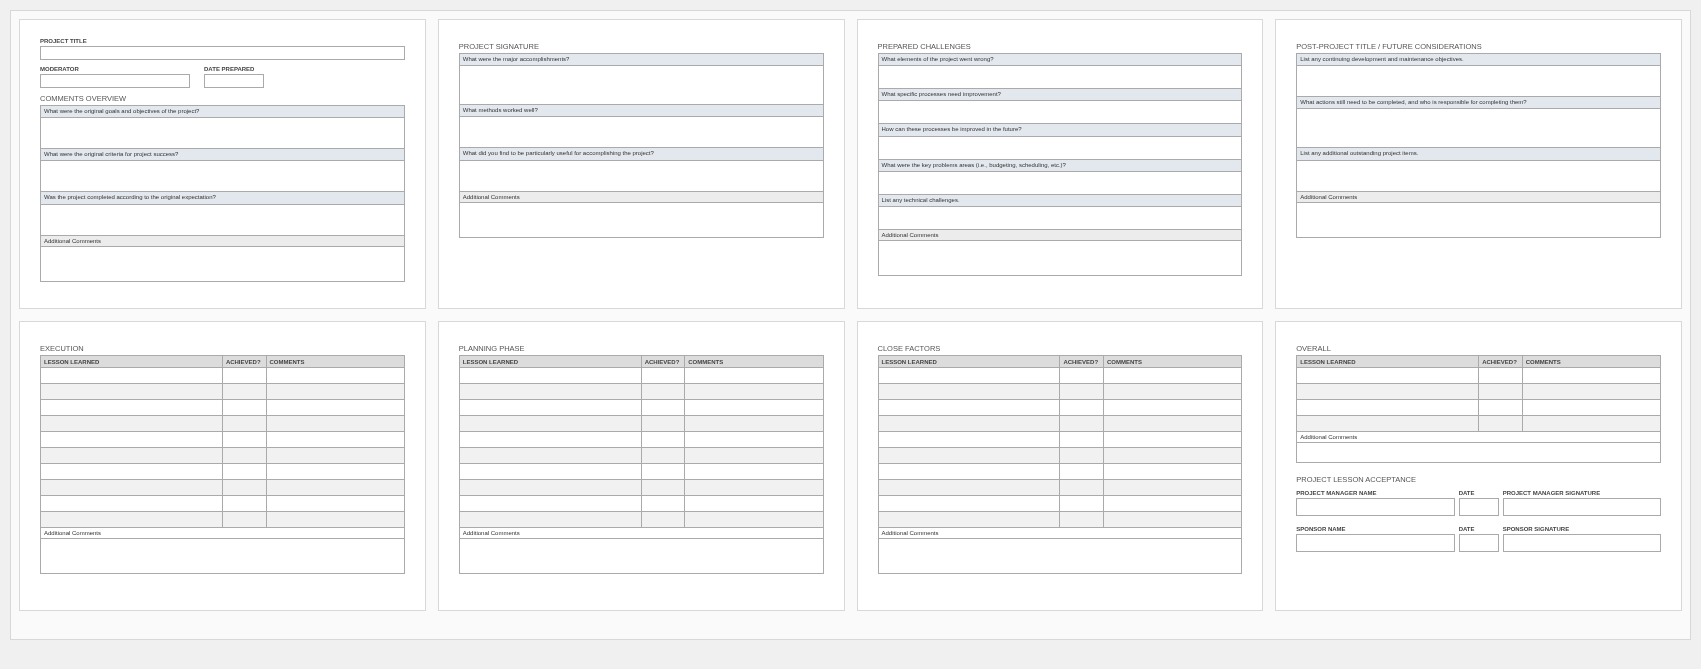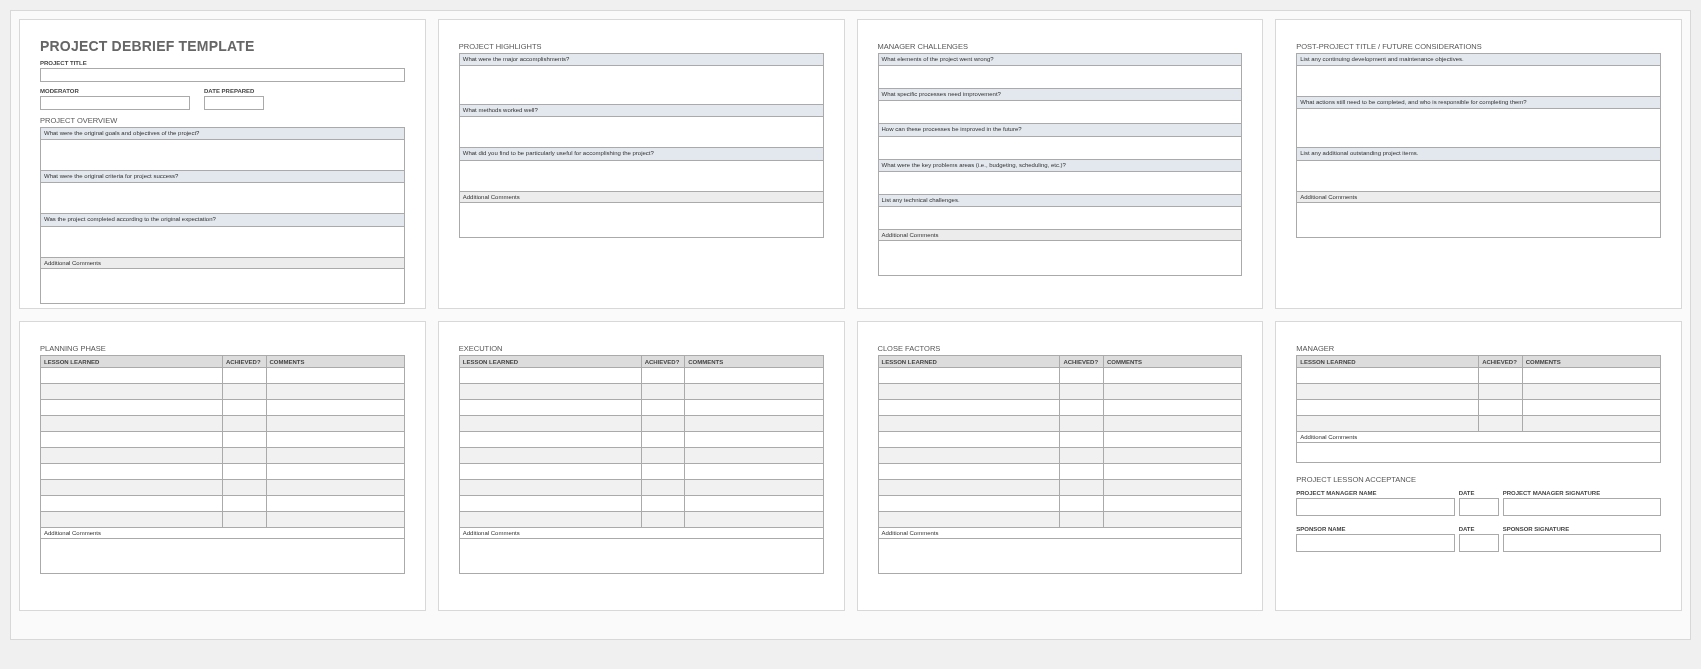--- a/index.html
+++ b/index.html
@@ -159,70 +159,69 @@
     border: 1px solid #aaa;
   }
   .sub-section-gap { height: 8px; }
 </style>
 </head>
 <body>
 
 <div class="page-grid">
 
   <div class="page">
-    <h1 class="main-title">PROJECT DEBRIEF TEMPLATE</h1>
     <div class="label-tiny">PROJECT TITLE</div>
     <div class="field-full"></div>
     <div class="field-half-row">
       <div class="field-half w1">
         <div class="label-tiny">MODERATOR</div>
         <div class="box"></div>
       </div>
       <div class="field-half">
         <div class="label-tiny">DATE PREPARED</div>
         <div class="box"></div>
       </div>
     </div>
-    <div class="section-heading">PROJECT OVERVIEW</div>
+    <div class="section-heading">COMMENTS OVERVIEW</div>
     <div class="question-block">
       <div class="question-hdr">What were the original goals and objectives of the project?</div>
       <div class="question-body"></div>
     </div>
     <div class="question-block">
       <div class="question-hdr">What were the original criteria for project success?</div>
       <div class="question-body"></div>
     </div>
     <div class="question-block">
       <div class="question-hdr">Was the project completed according to the original expectation?</div>
       <div class="question-body"></div>
     </div>
     <div class="additional-hdr">Additional Comments</div>
     <div class="additional-body"></div>
   </div>
 
   <div class="page">
-    <div class="section-heading">PROJECT HIGHLIGHTS</div>
+    <div class="section-heading">PROJECT SIGNATURE</div>
     <div class="question-block">
       <div class="question-hdr">What were the major accomplishments?</div>
       <div class="question-body tall"></div>
     </div>
     <div class="question-block">
       <div class="question-hdr">What methods worked well?</div>
       <div class="question-body"></div>
     </div>
     <div class="question-block">
       <div class="question-hdr">What did you find to be particularly useful for accomplishing the project?</div>
       <div class="question-body"></div>
     </div>
     <div class="additional-hdr">Additional Comments</div>
     <div class="additional-body"></div>
   </div>
 
   <div class="page">
-    <div class="section-heading">MANAGER CHALLENGES</div>
+    <div class="section-heading">PREPARED CHALLENGES</div>
     <div class="question-block">
       <div class="question-hdr">What elements of the project went wrong?</div>
       <div class="question-body" style="height:22px"></div>
     </div>
     <div class="question-block">
       <div class="question-hdr">What specific processes need improvement?</div>
       <div class="question-body" style="height:22px"></div>
     </div>
     <div class="question-block">
       <div class="question-hdr">How can these processes be improved in the future?</div>
@@ -249,20 +248,85 @@
     <div class="question-block">
       <div class="question-hdr">What actions still need to be completed, and who is responsible for completing them?</div>
       <div class="question-body tall"></div>
     </div>
     <div class="question-block">
       <div class="question-hdr">List any additional outstanding project items.</div>
       <div class="question-body"></div>
     </div>
     <div class="additional-hdr">Additional Comments</div>
     <div class="additional-body"></div>
+  </div>
+
+  <div class="page">
+    <div class="section-heading">EXECUTION</div>
+    <table class="ll-table">
+      <tbody>
+          <tr>
+        <th class="c1">LESSON LEARNED</th>
+        <th class="c2">ACHIEVED?</th>
+        <th class="c3">COMMENTS</th>
+      </tr>
+      <tr>
+            <td></td>
+            <td></td>
+            <td></td>
+          </tr>
+      <tr class="stripe">
+            <td></td>
+            <td></td>
+            <td></td>
+          </tr>
+      <tr>
+            <td></td>
+            <td></td>
+            <td></td>
+          </tr>
+      <tr class="stripe">
+            <td></td>
+            <td></td>
+            <td></td>
+          </tr>
+      <tr>
+            <td></td>
+            <td></td>
+            <td></td>
+          </tr>
+      <tr class="stripe">
+            <td></td>
+            <td></td>
+            <td></td>
+          </tr>
+      <tr>
+            <td></td>
+            <td></td>
+            <td></td>
+          </tr>
+      <tr class="stripe">
+            <td></td>
+            <td></td>
+            <td></td>
+          </tr>
+      <tr>
+            <td></td>
+            <td></td>
+            <td></td>
+          </tr>
+      <tr class="stripe">
+            <td></td>
+            <td></td>
+            <td></td>
+          </tr>
+    </tbody>
+      </table>
+    <div class="ll-add-hdr">Additional Comments</div>
+    <div class="ll-add-body"></div>
   </div>
 
   <div class="page">
     <div class="section-heading">PLANNING PHASE</div>
     <table class="ll-table">
       <tbody>
           <tr>
         <th class="c1">LESSON LEARNED</th>
         <th class="c2">ACHIEVED?</th>
         <th class="c3">COMMENTS</th>
@@ -317,85 +381,20 @@
             <td></td>
             <td></td>
           </tr>
     </tbody>
       </table>
     <div class="ll-add-hdr">Additional Comments</div>
     <div class="ll-add-body"></div>
   </div>
 
   <div class="page">
-    <div class="section-heading">EXECUTION</div>
-    <table class="ll-table">
-      <tbody>
-          <tr>
-        <th class="c1">LESSON LEARNED</th>
-        <th class="c2">ACHIEVED?</th>
-        <th class="c3">COMMENTS</th>
-      </tr>
-      <tr>
-            <td></td>
-            <td></td>
-            <td></td>
-          </tr>
-      <tr class="stripe">
-            <td></td>
-            <td></td>
-            <td></td>
-          </tr>
-      <tr>
-            <td></td>
-            <td></td>
-            <td></td>
-          </tr>
-      <tr class="stripe">
-            <td></td>
-            <td></td>
-            <td></td>
-          </tr>
-      <tr>
-            <td></td>
-            <td></td>
-            <td></td>
-          </tr>
-      <tr class="stripe">
-            <td></td>
-            <td></td>
-            <td></td>
-          </tr>
-      <tr>
-            <td></td>
-            <td></td>
-            <td></td>
-          </tr>
-      <tr class="stripe">
-            <td></td>
-            <td></td>
-            <td></td>
-          </tr>
-      <tr>
-            <td></td>
-            <td></td>
-            <td></td>
-          </tr>
-      <tr class="stripe">
-            <td></td>
-            <td></td>
-            <td></td>
-          </tr>
-    </tbody>
-      </table>
-    <div class="ll-add-hdr">Additional Comments</div>
-    <div class="ll-add-body"></div>
-  </div>
-
-  <div class="page">
     <div class="section-heading">CLOSE FACTORS</div>
     <table class="ll-table">
       <tbody>
           <tr>
         <th class="c1">LESSON LEARNED</th>
         <th class="c2">ACHIEVED?</th>
         <th class="c3">COMMENTS</th>
       </tr>
       <tr>
             <td></td>
@@ -447,21 +446,21 @@
             <td></td>
             <td></td>
           </tr>
     </tbody>
       </table>
     <div class="ll-add-hdr">Additional Comments</div>
     <div class="ll-add-body"></div>
   </div>
 
   <div class="page">
-    <div class="section-heading">MANAGER</div>
+    <div class="section-heading">OVERALL</div>
     <table class="ll-table">
       <tbody>
           <tr>
         <th class="c1">LESSON LEARNED</th>
         <th class="c2">ACHIEVED?</th>
         <th class="c3">COMMENTS</th>
       </tr>
       <tr>
             <td></td>
             <td></td>

